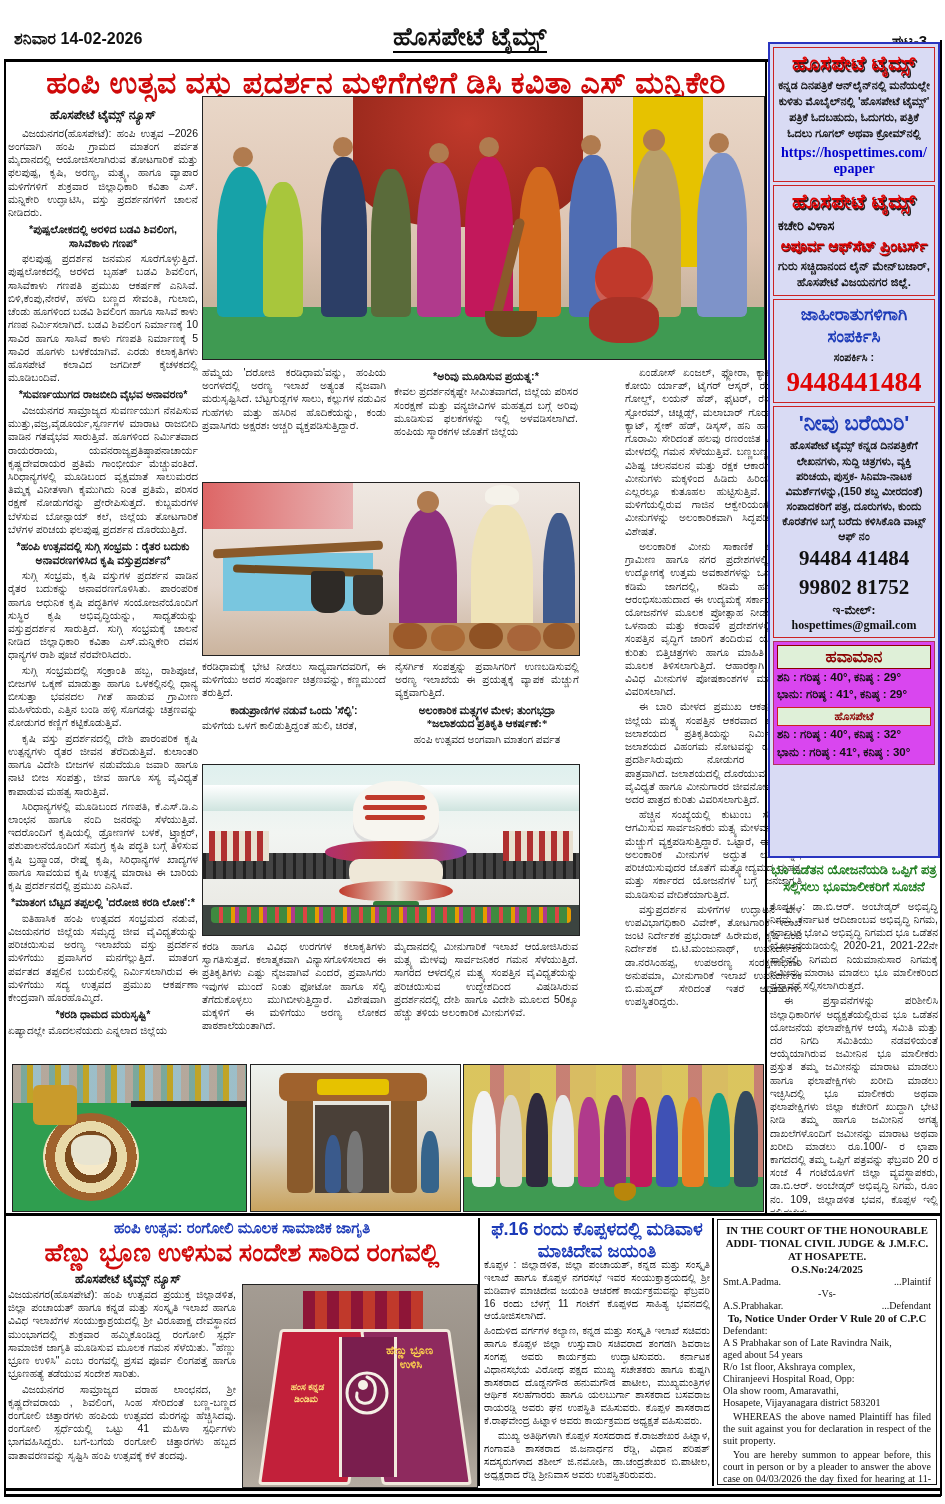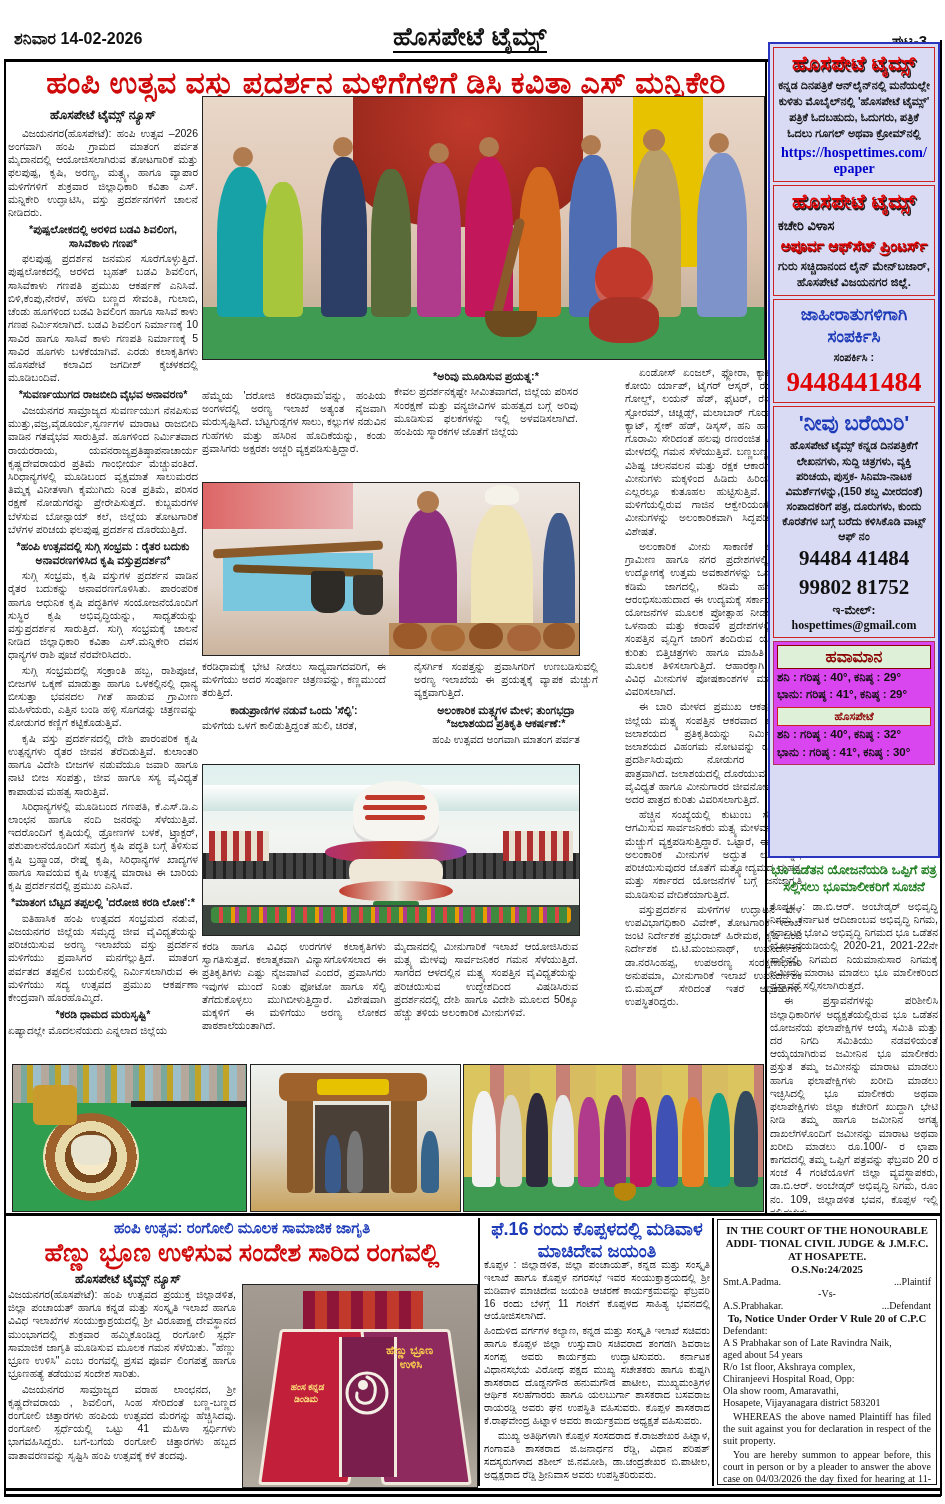--- a/index.html
+++ b/index.html
@@ -103,21 +103,21 @@
     <div class="head" style="left:276px;top:40px;width:20px;height:20px;"></div>
     <div class="head" style="left:378px;top:38px;width:20px;height:20px;"></div>
     <div class="head" style="left:440px;top:32px;width:22px;height:22px;"></div>
     <div class="head" style="left:506px;top:36px;width:20px;height:20px;"></div>
     <div class="abs" style="left:300px;top:120px;width:10px;height:105px;background:#8a5a2b;transform:rotate(14deg);border-radius:5px;"></div>
     <div class="abs" style="left:282px;top:214px;width:52px;height:26px;background:#6e4a1f;border-radius:0 0 20px 20px;"></div>
     <div class="abs" style="left:392px;top:150px;width:58px;height:62px;background:#c0392b;border-radius:50% 50% 40% 40%;box-shadow:inset 0 -8px 0 #fff3;"></div>
     <div class="abs" style="left:386px;top:200px;width:70px;height:46px;background:#a93226;border-radius:40%;"></div>
   </div>
 
-  <div class="abs bodytxt" style="left:202px;top:366px;width:184px;height:112px;margin-top:23px;">
+  <div class="abs bodytxt" style="left:202px;top:366px;width:184px;height:112px;">
     <p class="para noindent">ಹೆಮ್ಮೆಯ 'ದರೋಜಿ ಕರಡಿಧಾಮ'ವನ್ನು, ಹಂಪಿಯ ಅಂಗಳದಲ್ಲಿ ಅರಣ್ಯ ಇಲಾಖೆ ಅತ್ಯಂತ ನೈಜವಾಗಿ ಮರುಸೃಷ್ಟಿಸಿದೆ. ಬೆಟ್ಟಗುಡ್ಡಗಳ ಸಾಲು, ಕಲ್ಲುಗಳ ನಡುವಿನ ಗುಹೆಗಳು ಮತ್ತು ಹಸಿರಿನ ಹೊದಿಕೆಯನ್ನು, ಕಂಡು ಪ್ರವಾಸಿಗರು ಅಕ್ಷರಶಃ ಅಚ್ಚರಿ ವ್ಯಕ್ತಪಡಿಸುತ್ತಿದ್ದಾರೆ.</p>
   </div>
   <div class="abs bodytxt" style="left:394px;top:366px;width:184px;height:112px;">
     <div class="subhead">*ಅರಿವು ಮೂಡಿಸುವ ಪ್ರಯತ್ನ:*</div>
     <p class="para noindent">ಕೇವಲ ಪ್ರದರ್ಶನಕ್ಕಷ್ಟೇ ಸೀಮಿತವಾಗದೆ, ಜಿಲ್ಲೆಯ ಪರಿಸರ ಸಂರಕ್ಷಣೆ ಮತ್ತು ವನ್ಯಜೀವಿಗಳ ಮಹತ್ವದ ಬಗ್ಗೆ ಅರಿವು ಮೂಡಿಸುವ ಫಲಕಗಳನ್ನು ಇಲ್ಲಿ ಅಳವಡಿಸಲಾಗಿದೆ. ಹಂಪಿಯ ಸ್ಮಾರಕಗಳ ಜೊತೆಗೆ ಜಿಲ್ಲೆಯ</p>
   </div>
 
   <div class="photo" style="left:202px;top:482px;width:376px;height:172px;">
     <div class="abs" style="left:0;top:0;width:100%;height:100%;background:linear-gradient(180deg,#efe8e2 0%,#e2d4ca 60%,#cbb49e 100%);"></div>
     <div class="abs" style="left:0;top:0;width:150px;height:46px;background:linear-gradient(90deg,#d66,#e8b2b2);"></div>
@@ -137,21 +137,21 @@
     <div class="abs" style="left:266px;top:140px;width:34px;height:26px;background:#8f5224;border-radius:50%/60%;"></div>
     <div class="abs" style="left:304px;top:142px;width:34px;height:26px;background:#a8653a;border-radius:50%/60%;"></div>
     <div class="abs" style="left:340px;top:140px;width:32px;height:26px;background:#975a2c;border-radius:50%/60%;"></div>
   </div>
 
   <div class="abs bodytxt" style="left:202px;top:660px;width:184px;height:100px;">
     <p class="para noindent">ಕರಡಿಧಾಮಕ್ಕೆ ಭೇಟಿ ನೀಡಲು ಸಾಧ್ಯವಾಗದವರಿಗೆ, ಈ ಮಳಿಗೆಯು ಅದರ ಸಂಪೂರ್ಣ ಚಿತ್ರಣವನ್ನು, ಕಣ್ಣಮುಂದೆ ತರುತ್ತಿದೆ.</p>
     <div class="subhead">ಕಾಡುಪ್ರಾಣಿಗಳ ನಡುವೆ ಒಂದು 'ಸೆಲ್ಫಿ':</div>
     <p class="para noindent">ಮಳಿಗೆಯ ಒಳಗೆ ಕಾಲಿಡುತ್ತಿದ್ದಂತೆ ಹುಲಿ, ಚಿರತೆ,</p>
   </div>
-  <div class="abs bodytxt" style="left:414px;top:660px;width:184px;height:100px;">
+  <div class="abs bodytxt" style="left:395px;top:660px;width:184px;height:100px;font-family:Liberation Serif, serif;">
     <p class="para noindent">ನೈಸರ್ಗಿಕ ಸಂಪತ್ತನ್ನು ಪ್ರವಾಸಿಗರಿಗೆ ಉಣಬಡಿಸುವಲ್ಲಿ ಅರಣ್ಯ ಇಲಾಖೆಯ ಈ ಪ್ರಯತ್ನಕ್ಕೆ ವ್ಯಾಪಕ ಮೆಚ್ಚುಗೆ ವ್ಯಕ್ತವಾಗುತ್ತಿದೆ.</p>
     <div class="subhead">ಅಲಂಕಾರಿಕ ಮತ್ಸ್ಯಗಳ ಮೇಳ; ತುಂಗಭದ್ರಾ *ಜಲಾಶಯದ ಪ್ರತಿಕೃತಿ ಆಕರ್ಷಣೆ:*</div>
     <p class="para noindent center" style="text-align:center;">ಹಂಪಿ ಉತ್ಸವದ ಅಂಗವಾಗಿ ಮಾತಂಗ ಪರ್ವತ</p>
   </div>
 
   <div class="photo" style="left:202px;top:764px;width:376px;height:170px;">
     <div class="abs" style="left:0;top:0;width:100%;height:100%;background:linear-gradient(180deg,#dff0ee 0%,#f2f5f2 40%,#e8e6e0 100%);"></div>
     <div class="abs" style="left:0;top:20px;width:100%;height:26px;background:linear-gradient(180deg,#ffffff,#cfe4df);"></div>
     <div class="abs" style="left:0;top:88px;width:100%;height:26px;background:repeating-linear-gradient(90deg,#222 0,#222 3px,#444 3px,#444 10px);"></div>
     <div class="abs" style="left:6px;top:66px;width:60px;height:30px;background:repeating-linear-gradient(90deg,#b03030 0,#b03030 6px,#e8e0d0 6px,#e8e0d0 12px);"></div>

